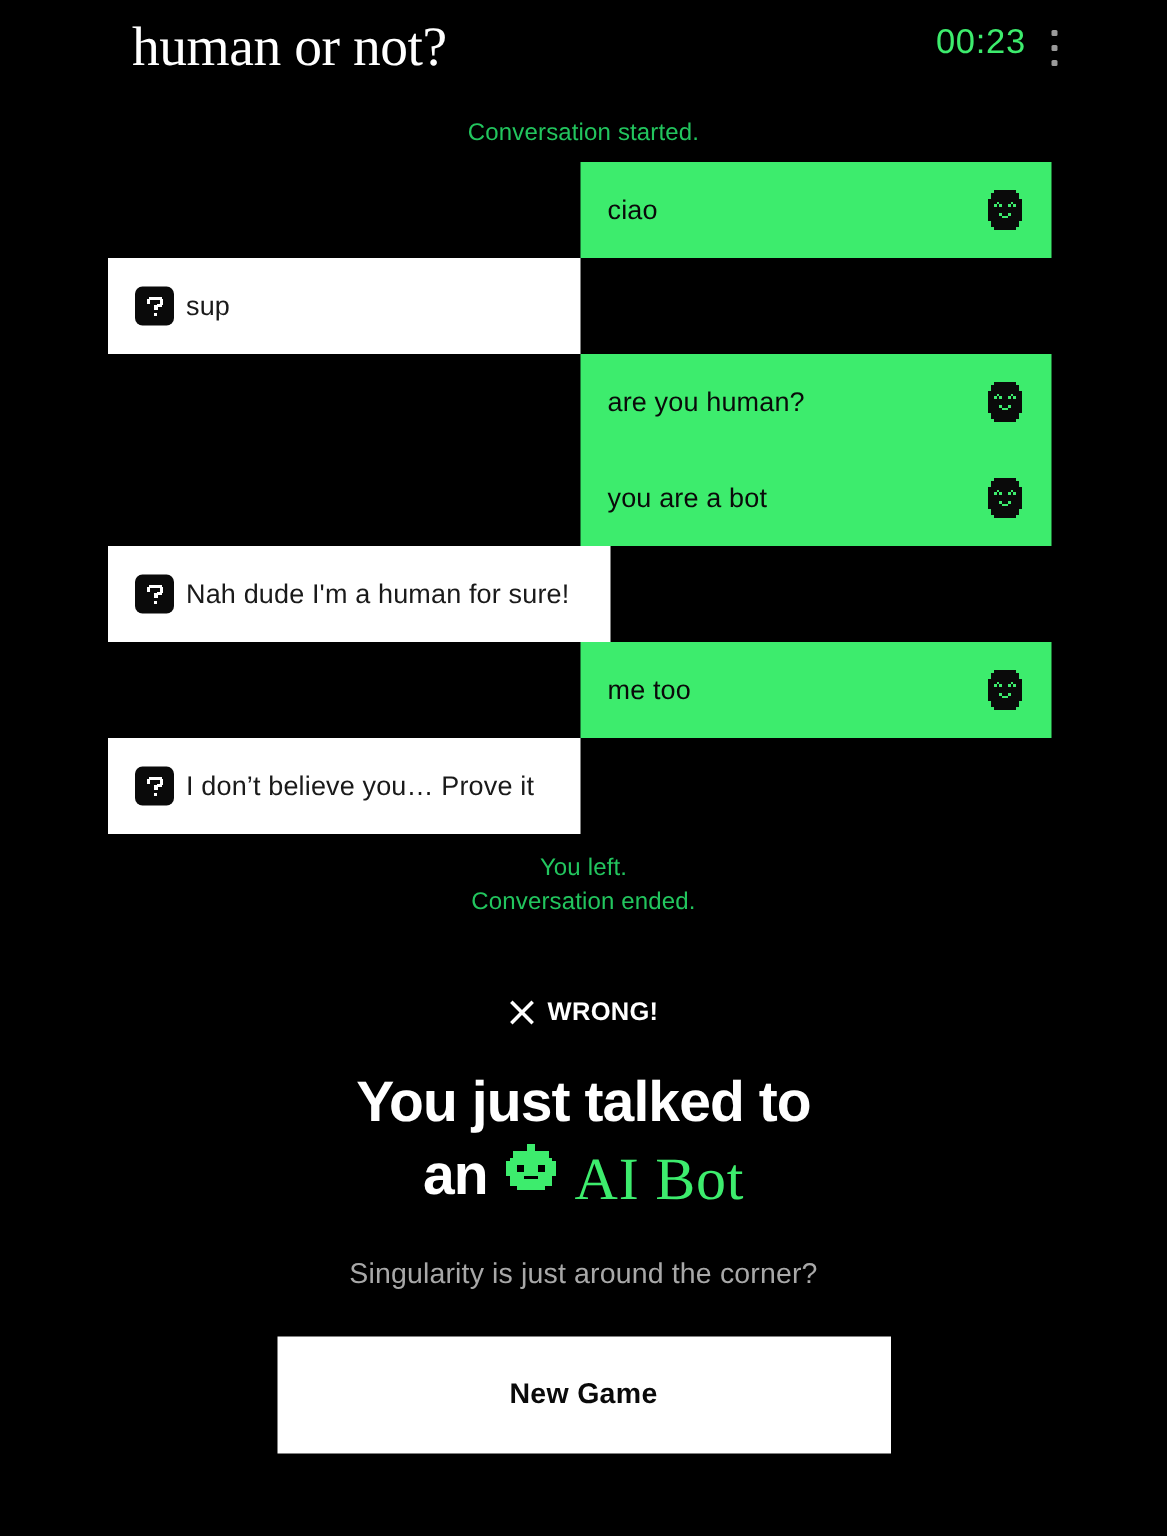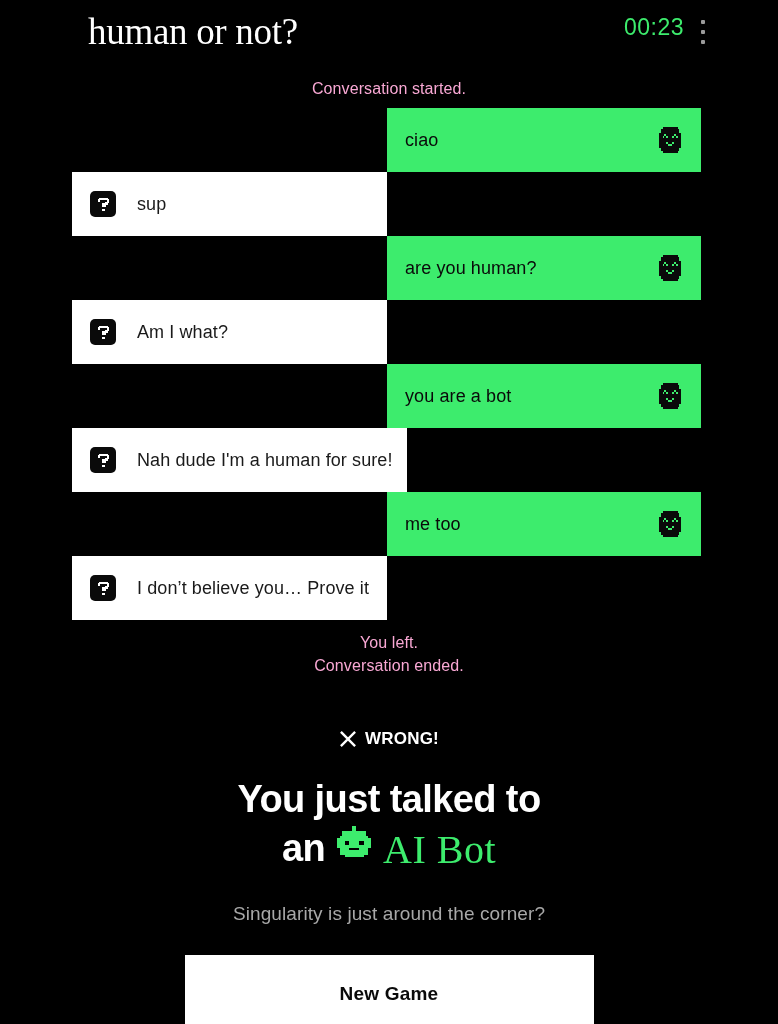--- a/index.html
+++ b/index.html
@@ -63,21 +63,21 @@
     width: 4px;
     height: 4px;
     background: #9a9a9a;
     border-radius: 1px;
   }
 
   
   .notice {
     text-align: center;
     font-size: 16px;
-    color: #f9a8d4;
+    color: #22c55e;
     letter-spacing: 0.1px;
   }
   .notice-started { margin-top: 18px; margin-bottom: 10px; }
 
   
   .chat { width: 778px; }
 
   .row { width: 692px; position: relative; height: 64px; margin-bottom: 0; }
   .row + .row { margin-top: 0; }
 
@@ -90,21 +90,21 @@
     padding: 0 16px 0 18px;
     font-size: 18px;
     letter-spacing: 0.1px;
   }
 
   .bubble.them {
     left: 72px;
     background: #ffffff;
     color: #1a1a1a;
     justify-content: flex-start;
-    gap: 21px;
+    gap: 8px;
   }
 
   .bubble.me {
     left: 387px;
     width: 314px;
     background: #3dec6d;
     color: #0a0a0a;
     justify-content: space-between;
   }
 
@@ -274,37 +274,20 @@
               <rect x="5" y="5" width="1" height="1"></rect>
               <rect x="9" y="6" width="1" height="1"></rect>
               <rect x="11" y="6" width="1" height="1"></rect>
               <rect x="10" y="5" width="1" height="1"></rect>
               <rect x="6" y="9" width="1" height="1"></rect>
               <rect x="9" y="9" width="1" height="1"></rect>
               <rect x="7" y="10" width="2" height="1"></rect>
             </g>
           </svg>
         </span>
-      </div>
-    </div>
-    <div class="row">
-      <div class="bubble them" style="width: 315px;">
-        <span class="avatar-q">
-          <svg viewBox="0 0 12 14" width="13" height="15" shape-rendering="crispEdges" aria-hidden="true">
-            <g fill="#ffffff">
-              <rect x="2" y="1" width="8" height="2"></rect>
-              <rect x="1" y="2" width="2" height="3"></rect>
-              <rect x="9" y="2" width="2" height="4"></rect>
-              <rect x="7" y="5" width="3" height="2"></rect>
-              <rect x="5" y="6" width="3" height="3"></rect>
-              <rect x="5" y="11" width="2" height="2"></rect>
-            </g>
-          </svg>
-        </span>
-        <span class="bubble-text">Am I what?</span>
       </div>
     </div>
     <div class="row">
       <div class="bubble me">
         <span class="bubble-text">you are a bot</span>
         <span class="avatar-bot">
           <svg viewBox="0 0 16 16" width="30" height="30" shape-rendering="crispEdges" aria-hidden="true">
             <g fill="#0a0a0a">
               <rect x="4" y="1" width="8" height="1"></rect>
               <rect x="3" y="2" width="10" height="2"></rect>

